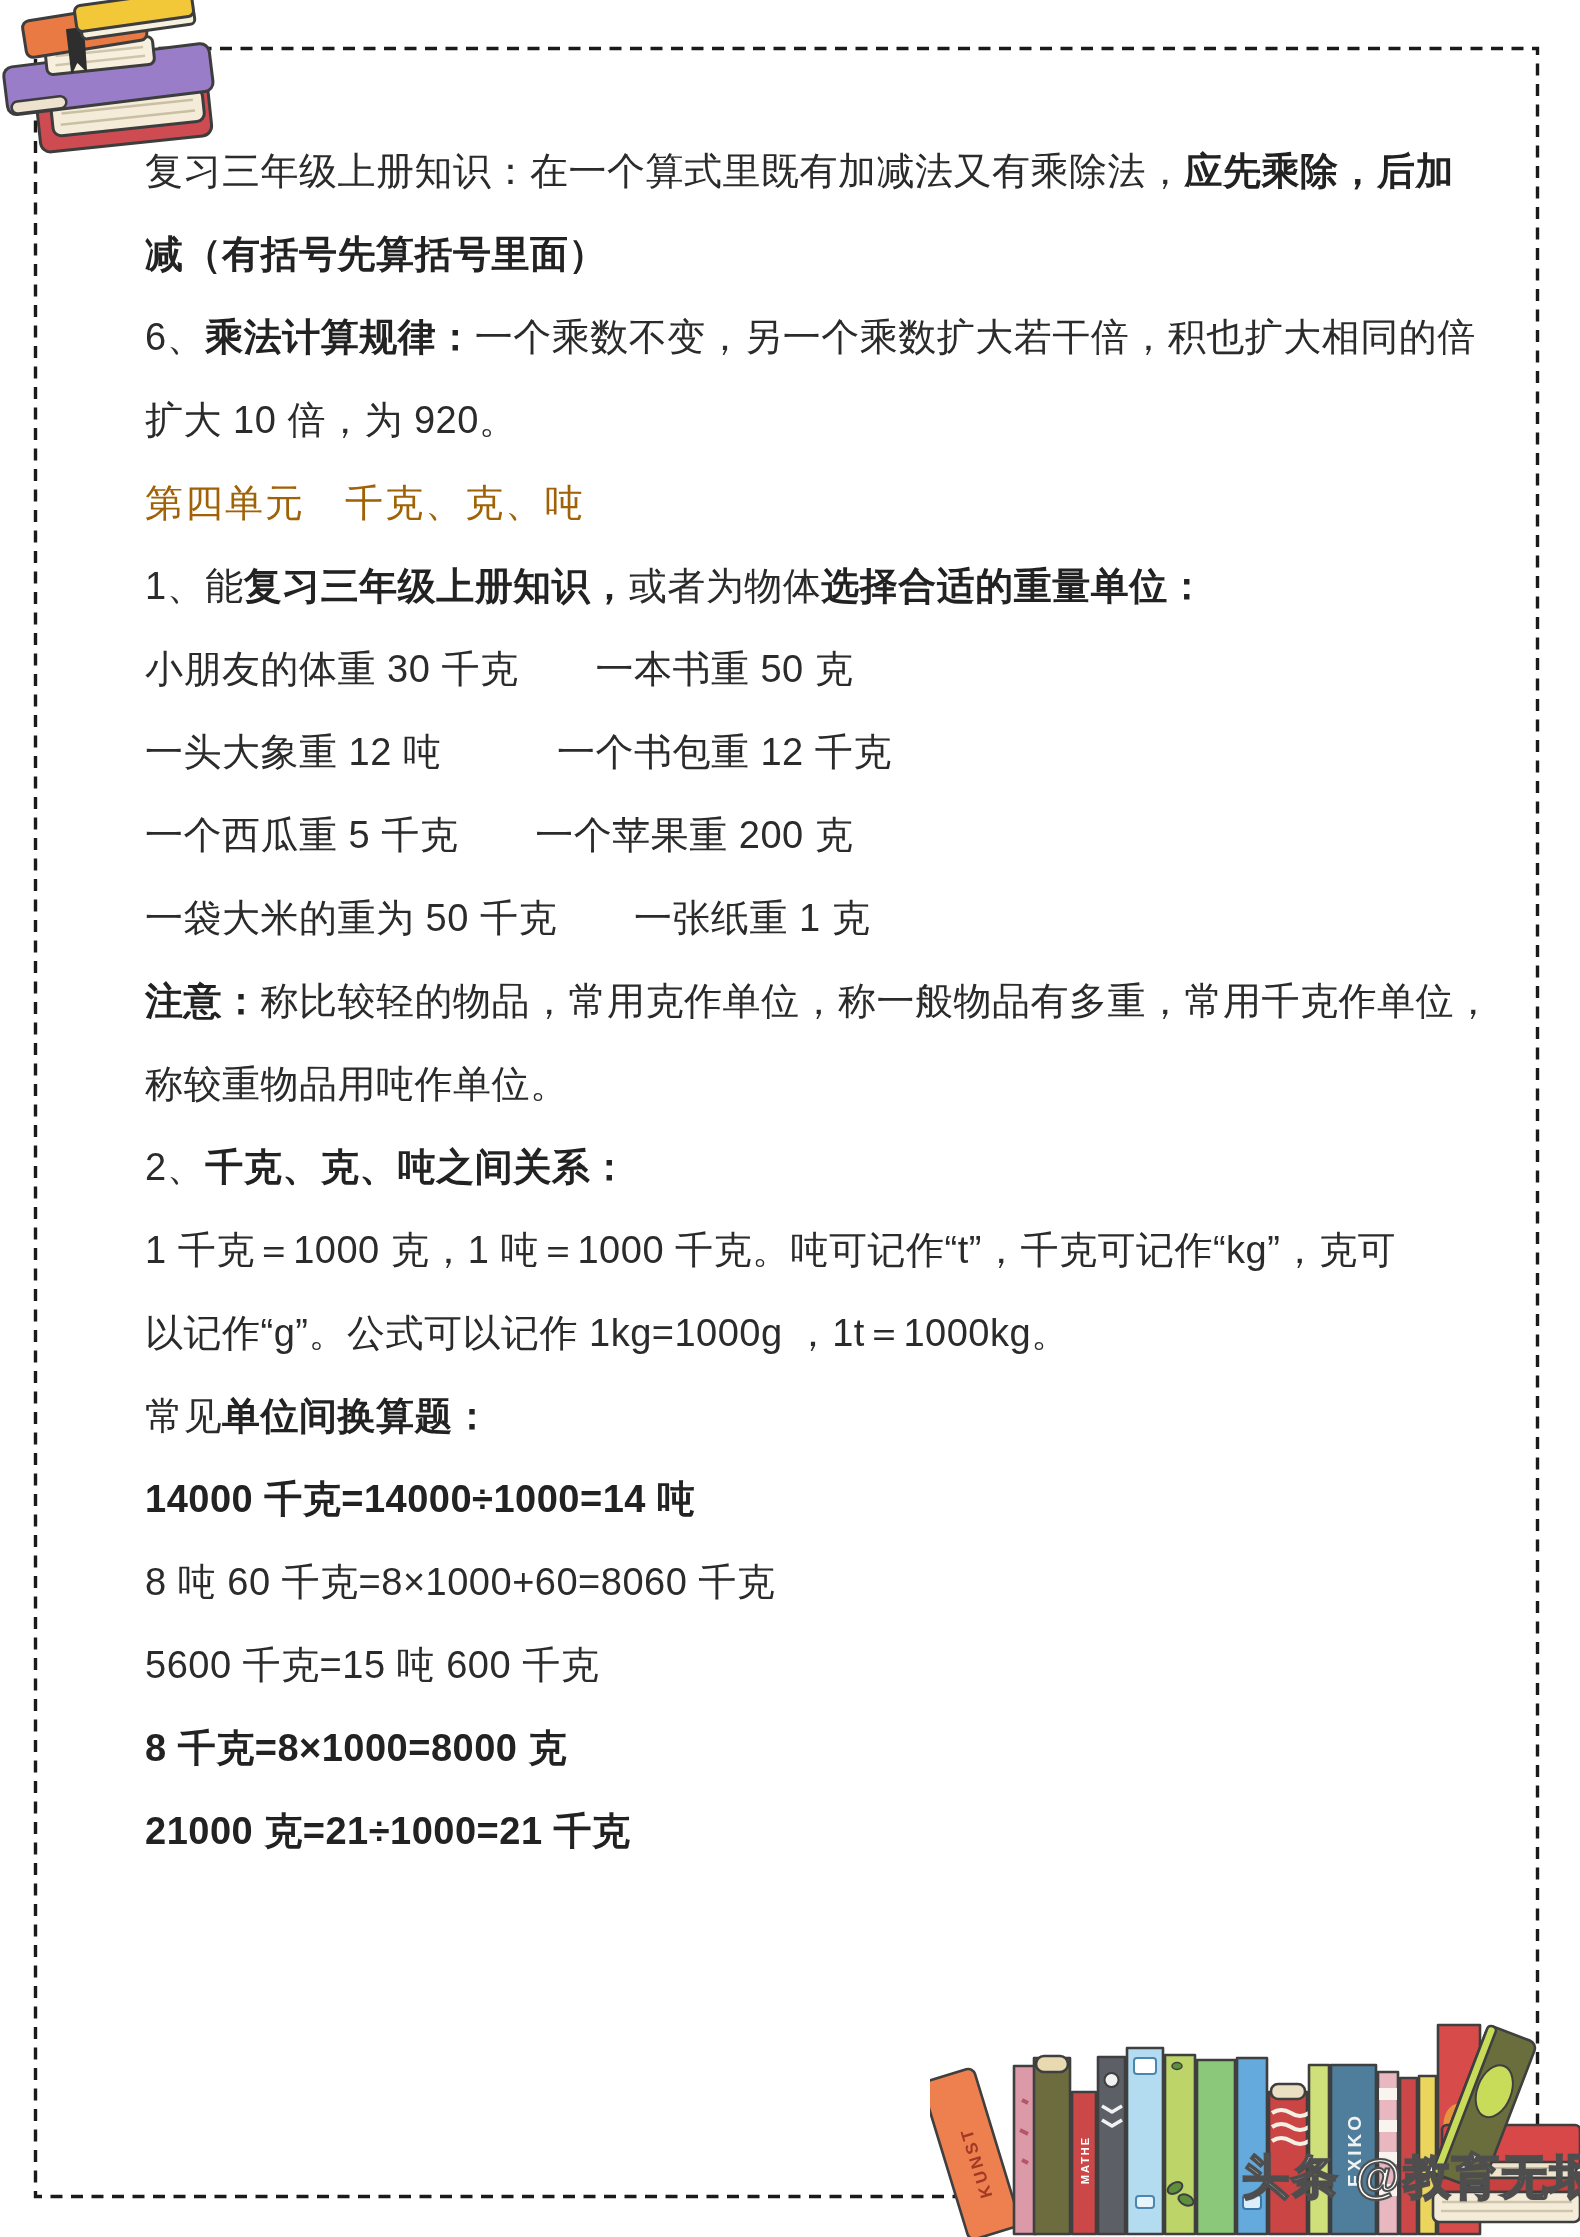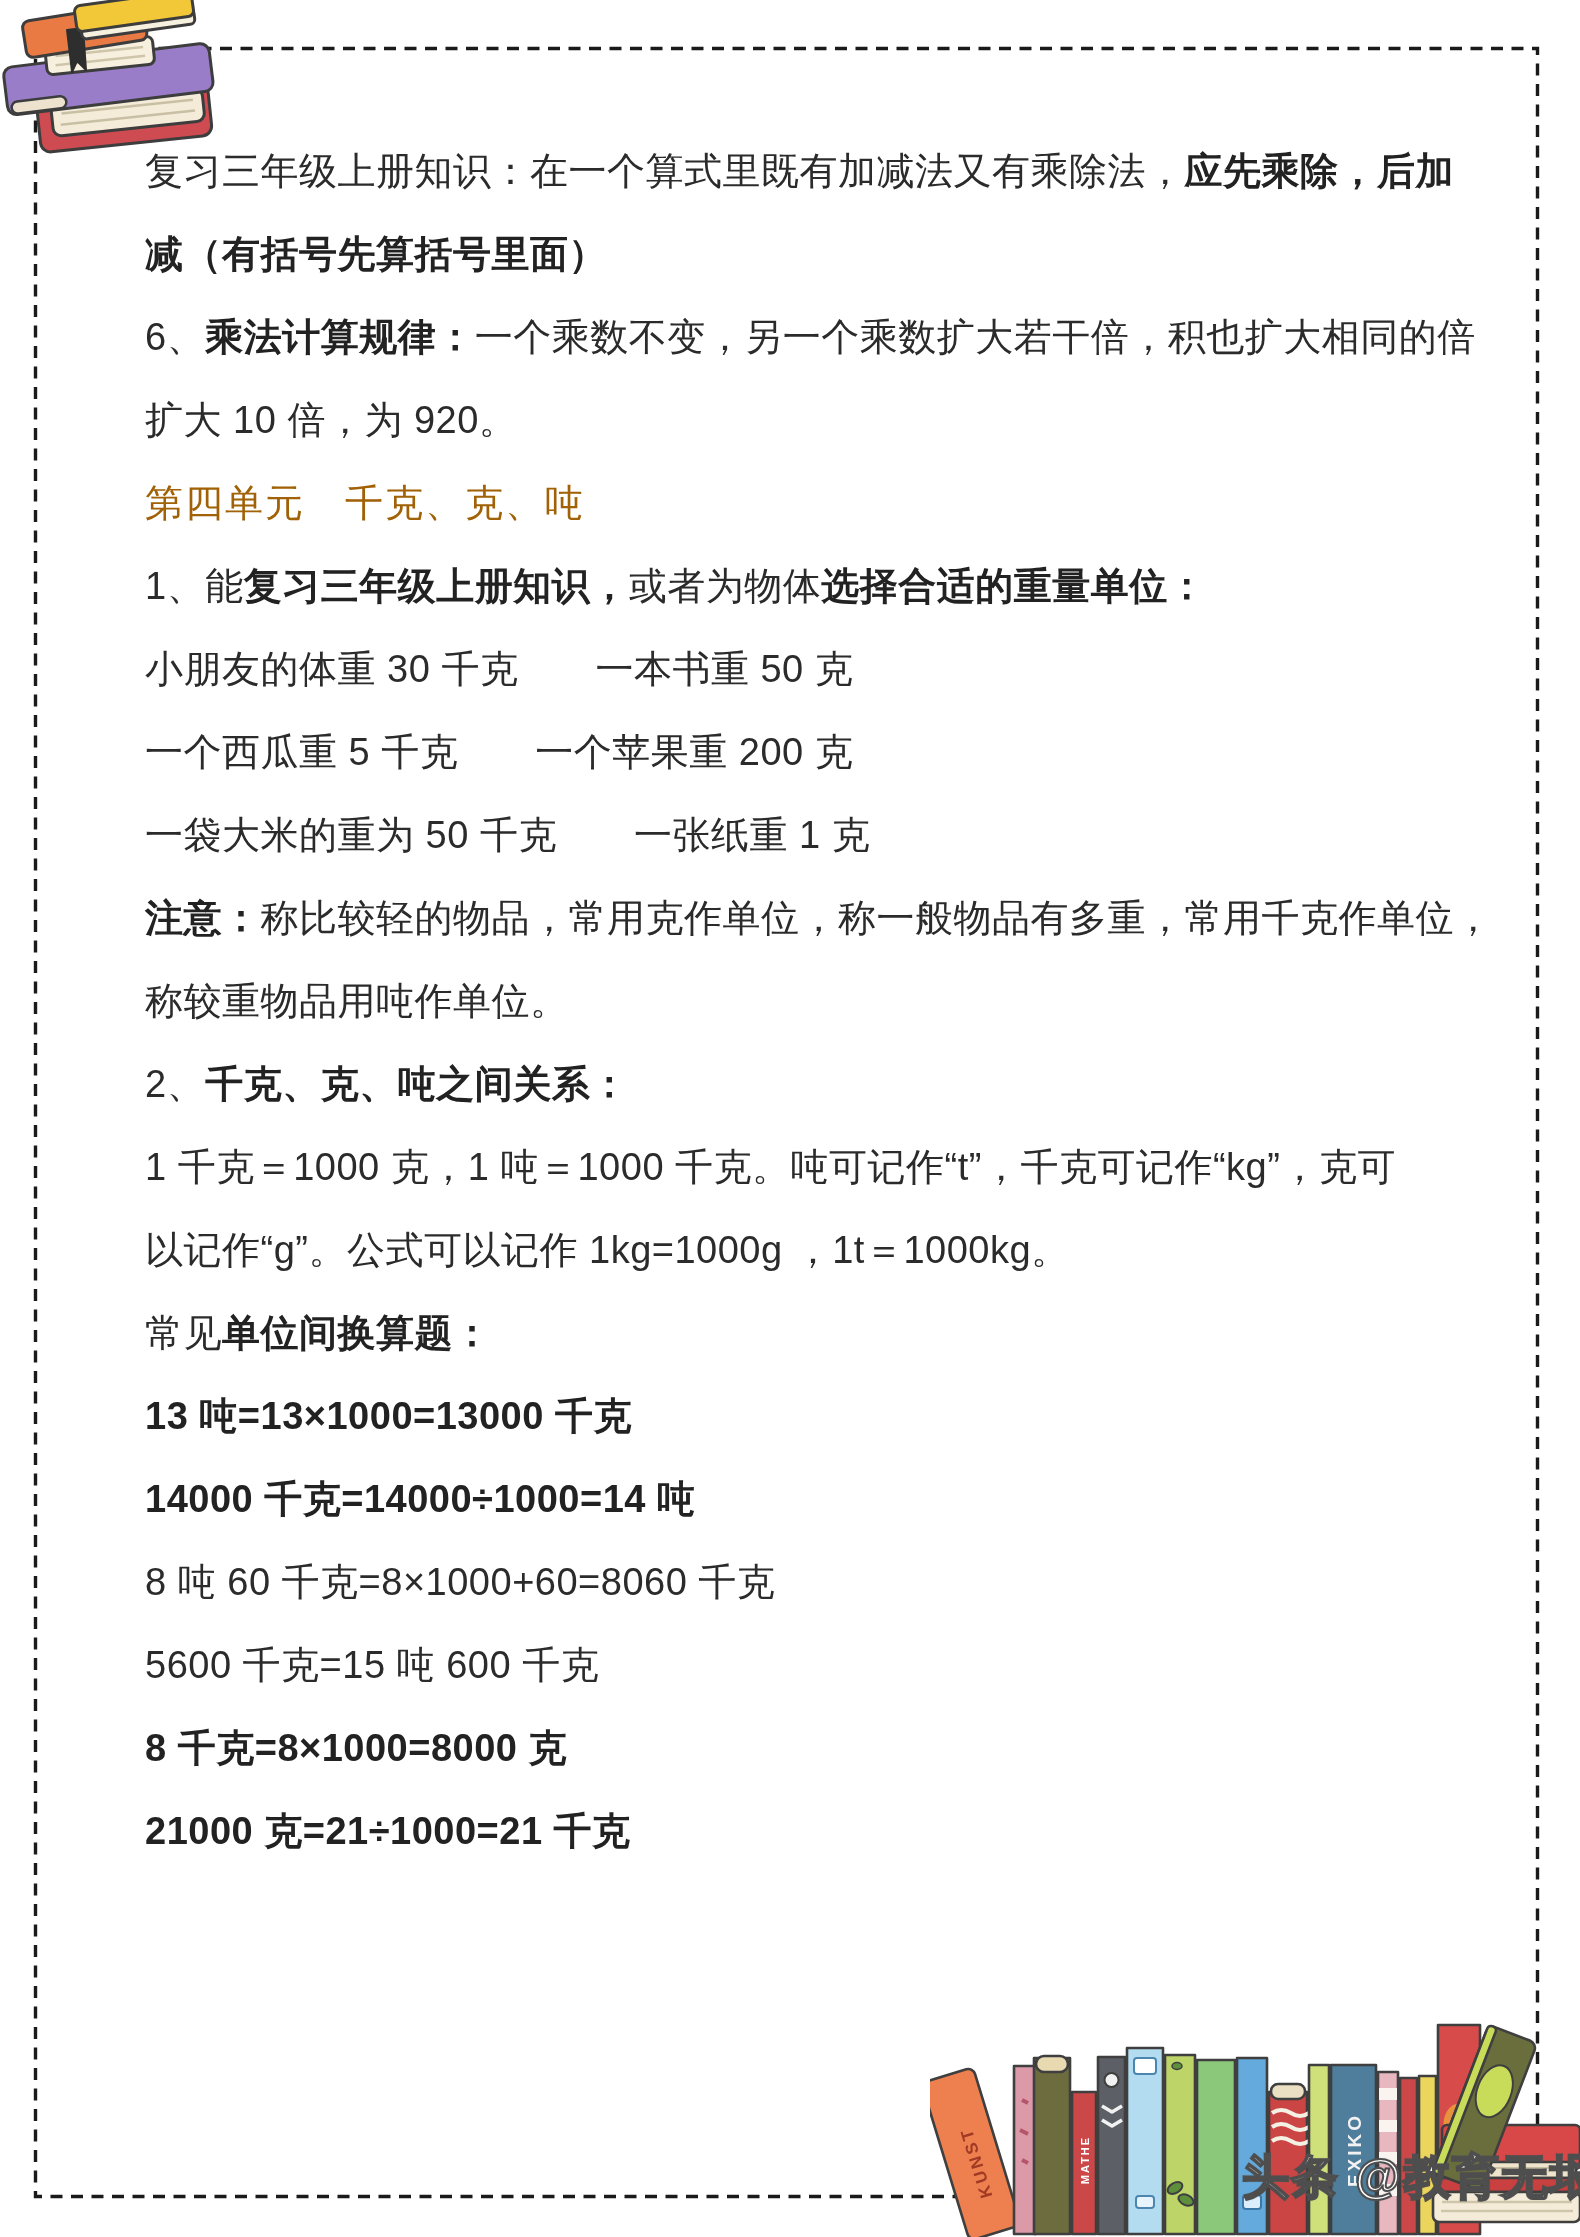--- a/index.html
+++ b/index.html
@@ -69,29 +69,29 @@
   </svg>
 
   <div class="content" id="content">
       <div class="line"><span class="">复习三年级上册知识：在一个算式里既有加减法又有乘除法，</span><span class="b">应先乘除，后加</span></div>
       <div class="line"><span class="b">减（有括号先算括号里面）</span></div>
       <div class="line"><span class="">6、</span><span class="b">乘法计算规律：</span><span class="">一个乘数不变，另一个乘数扩大若干倍，积也扩大相同的倍</span></div>
       <div class="line"><span class="">扩大 10 倍，为 920。</span></div>
       <div class="line heading"><span class="">第四单元　千克、克、吨</span></div>
       <div class="line"><span class="">1、能</span><span class="b">复习三年级上册知识，</span><span class="">或者为物体</span><span class="b">选择合适的重量单位：</span></div>
       <div class="line"><span class="">小朋友的体重 30 千克　　一本书重 50 克</span></div>
+      <div class="line"><span class="">一头大象重 12 吨　　　一个书包重 12 千克</span></div>
       <div class="line"><span class="">一个西瓜重 5 千克　　一个苹果重 200 克</span></div>
       <div class="line"><span class="">一袋大米的重为 50 千克　　一张纸重 1 克</span></div>
       <div class="line"><span class="b">注意：</span><span class="">称比较轻的物品，常用克作单位，称一般物品有多重，常用千克作单位，</span></div>
       <div class="line"><span class="">称较重物品用吨作单位。</span></div>
       <div class="line"><span class="">2、</span><span class="b">千克、克、吨之间关系：</span></div>
       <div class="line"><span class="">1 千克＝1000 克，1 吨＝1000 千克。吨可记作“t”，千克可记作“kg”，克可</span></div>
       <div class="line"><span class="">以记作“g”。公式可以记作 1kg=1000g ，1t＝1000kg。</span></div>
       <div class="line"><span class="">常见</span><span class="b">单位间换算题：</span></div>
-      <div class="line"><span class="b">13 吨=13×1000=13000 千克</span></div>
       <div class="line"><span class="b">14000 千克=14000÷1000=14 吨</span></div>
       <div class="line"><span class="">8 吨 60 千克=8×1000+60=8060 千克</span></div>
       <div class="line"><span class="">5600 千克=15 吨 600 千克</span></div>
       <div class="line"><span class="b">8 千克=8×1000=8000 克</span></div>
       <div class="line"><span class="b">21000 克=21÷1000=21 千克</span></div>
     </div>
 
   <svg class="books-bottom" viewBox="0 0 650 227">
     <g stroke="#3f3f3f" stroke-width="2.6" stroke-linejoin="round">
 

